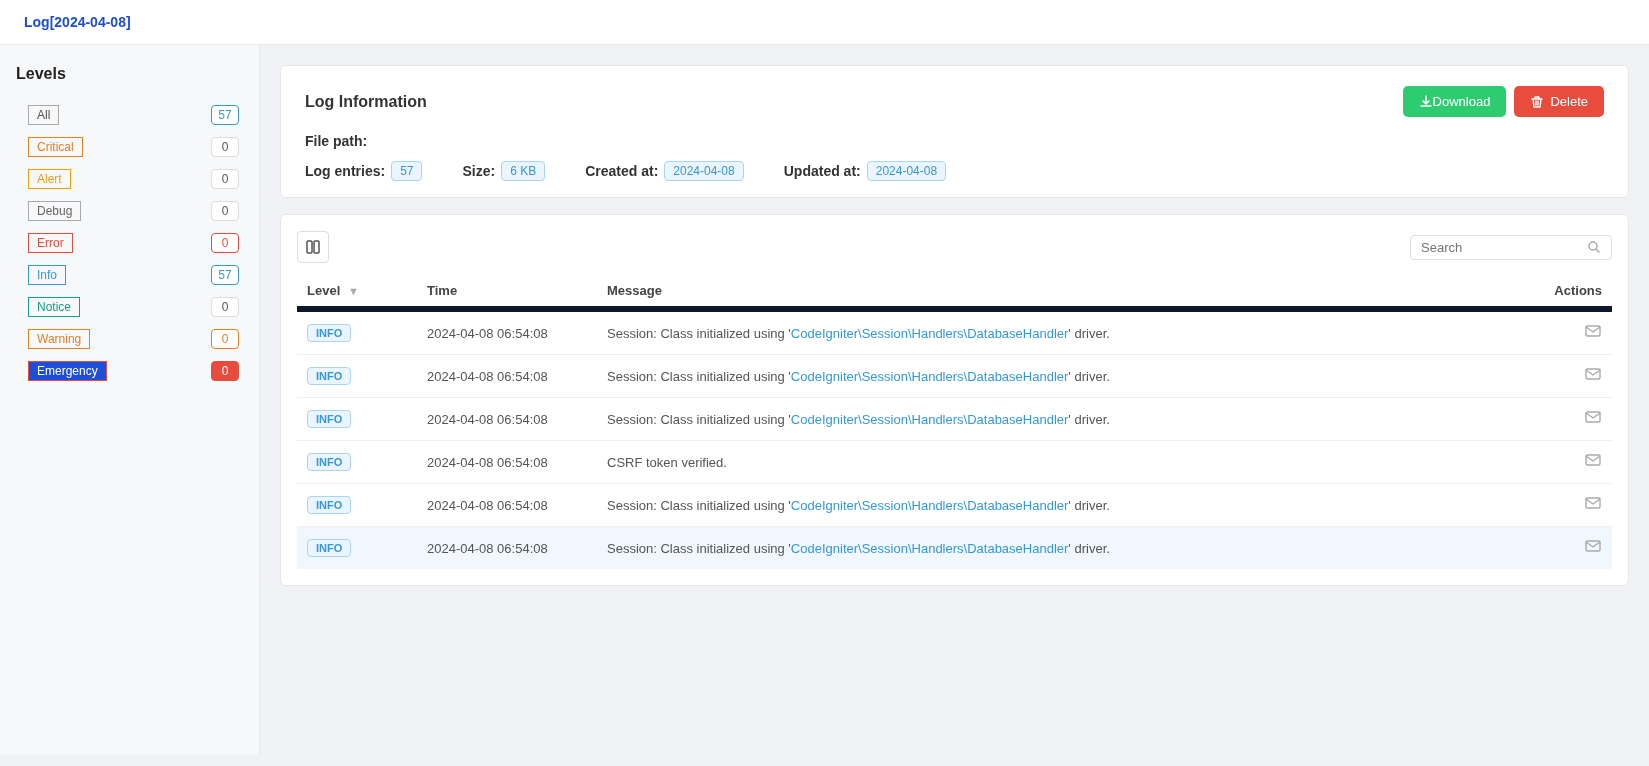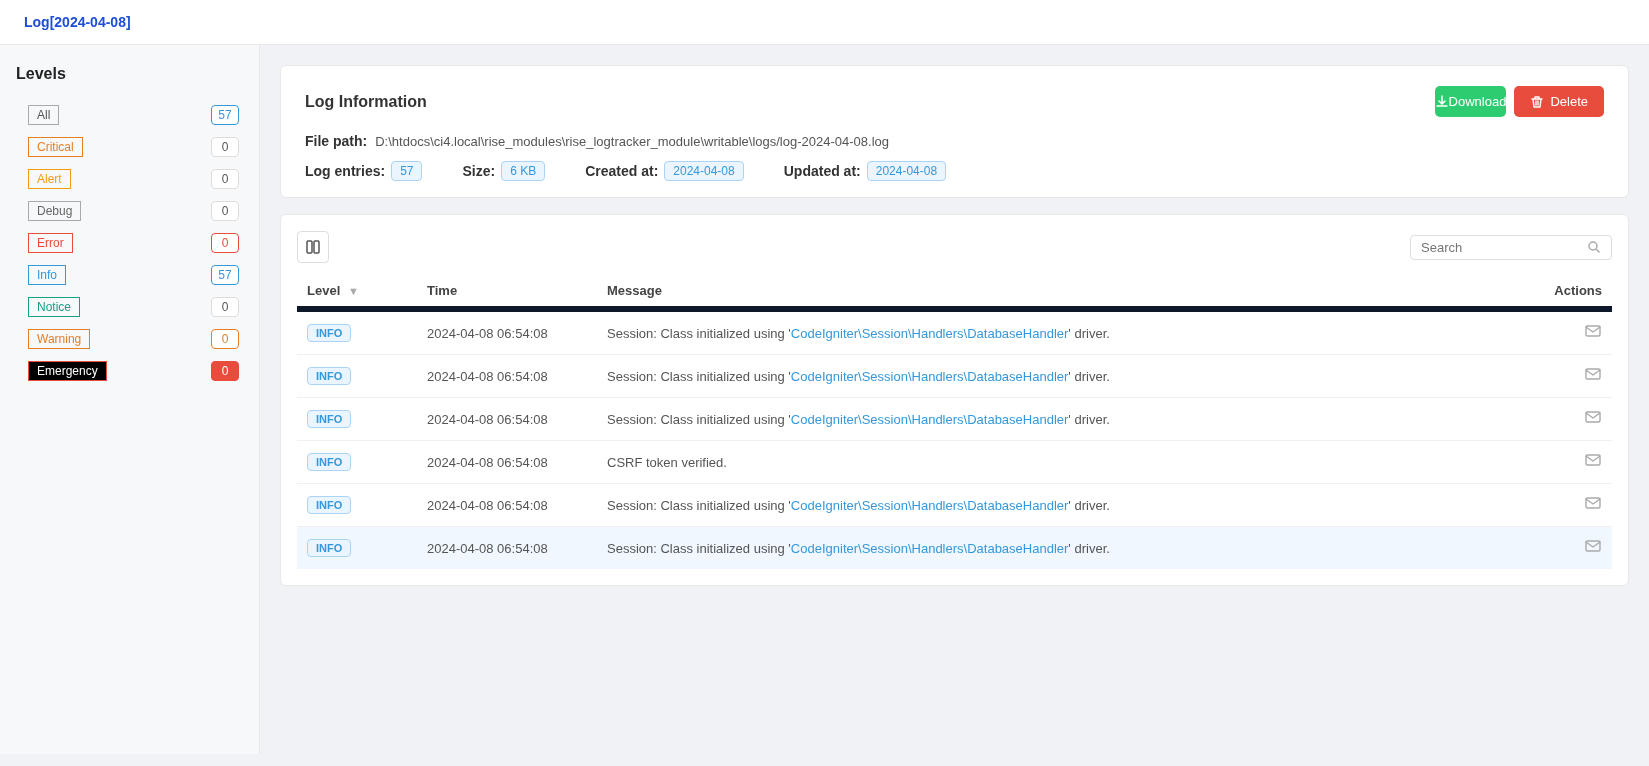--- a/index.html
+++ b/index.html
@@ -55,21 +55,21 @@
       margin-left: 8px;
     }
     .level-badge.all { color: #555; border-color: #aaa; }
     .level-badge.critical { color: #e67e22; border-color: #e67e22; text-align: center; }
     .level-badge.alert { color: #f39c12; border-color: #f39c12; }
     .level-badge.debug { color: #666; border-color: #aaa; }
     .level-badge.error { color: #e74c3c; border-color: #e74c3c; }
     .level-badge.info { color: #3498db; border-color: #3498db; }
     .level-badge.notice { color: #16a085; border-color: #16a085; }
     .level-badge.warning { color: #e67e22; border-color: #e67e22; }
-    .level-badge.emergency { color: #fff; border-color: #e74c3c; background: #000000; }
+    .level-badge.emergency { color: #fff; border-color: #e74c3c; background: #1d4ed8; }
 
     .level-count {
       display: inline-block;
       min-width: 28px;
       text-align: center;
       padding: 2px 6px;
       border-radius: 4px;
       font-size: 12px;
       font-weight: 500;
       border: 1px solid #ddd;
@@ -107,21 +107,21 @@
     }
 
     .action-buttons {
       display: flex;
       gap: 8px;
     }
 
     .btn-download {
       display: flex;
       align-items: center;
-      padding: 8px 0;
+      padding: 8px 16px;
       background: #2ecc71;
       color: #fff;
       border: none;
       border-radius: 5px;
       cursor: pointer;
       font-size: 13px;
       font-weight: 500;
     }
 
     .btn-delete {
@@ -356,21 +356,20 @@
             <svg width="14" height="14" viewBox="0 0 14 14" fill="none">
               <path d="M2 4h10M5 4V2h4v2M6 6v4M8 6v4M3 4l1 8h6l1-8" stroke="#fff" stroke-width="1.4" stroke-linecap="round" stroke-linejoin="round"></path>
             </svg>
             <span>Delete</span>
           </button>
         </div>
       </div>
 
       <div class="file-path-row">
         <span class="file-path-label">File path:</span>
-        <span class="file-path-value">D:\htdocs\ci4.local\rise_modules\rise_logtracker_module\writable\logs/log-2024-04-08.log</span>
       </div>
 
       <div class="meta-row">
         <div class="meta-item">
           <span class="meta-label">Log entries:</span>
           <span class="meta-value plain">57</span>
         </div>
         <div class="meta-item">
           <span class="meta-label">Size:</span>
           <span class="meta-value plain">6 KB</span>

